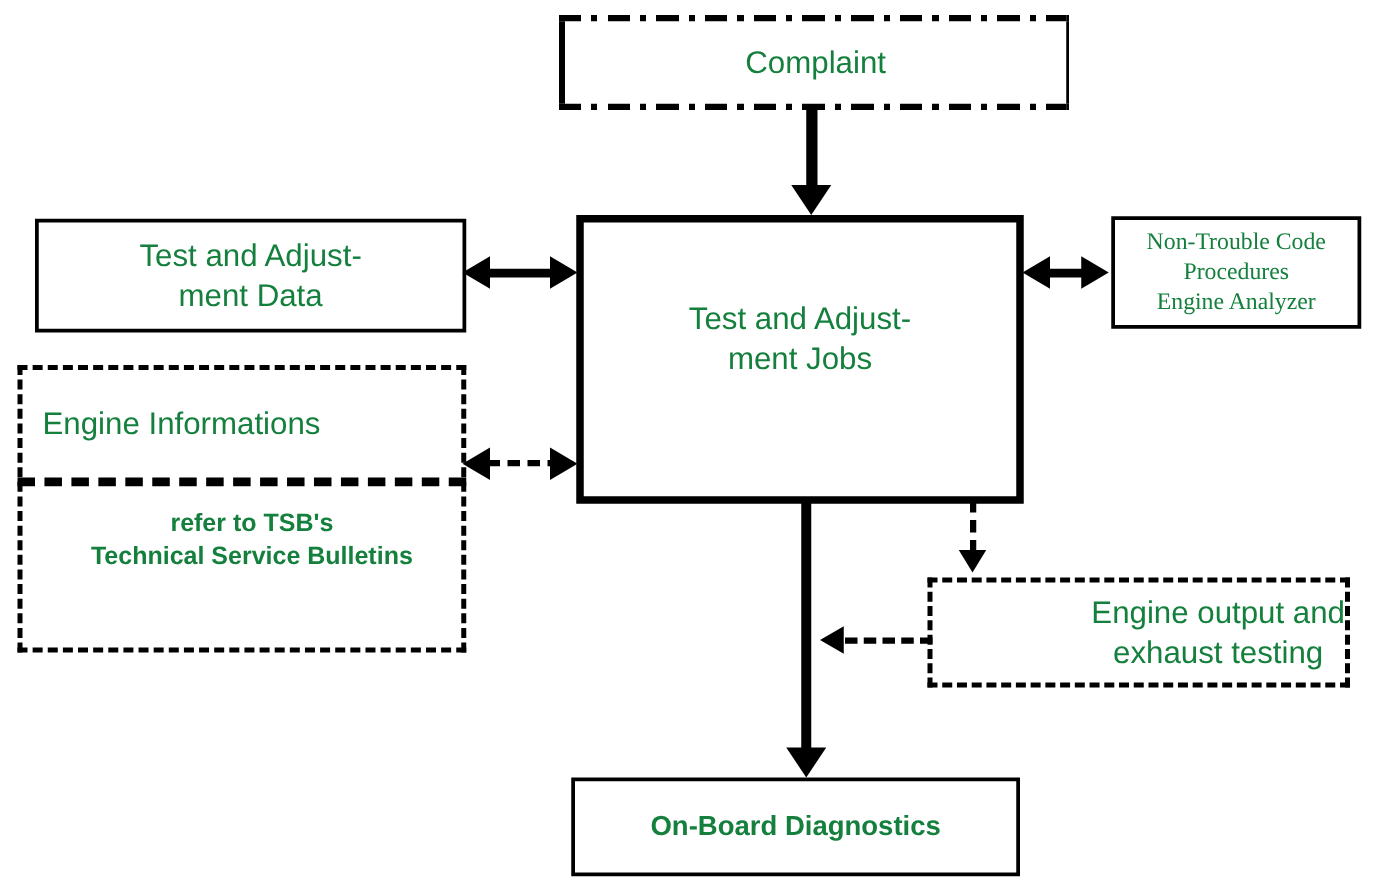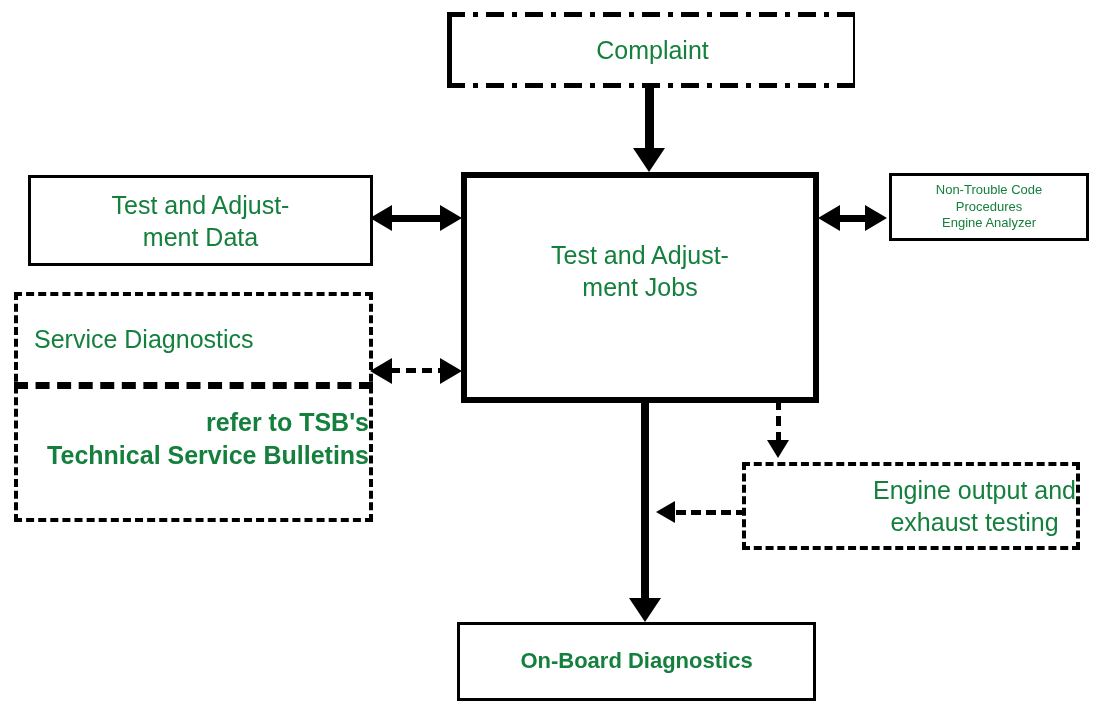--- a/index.html
+++ b/index.html
@@ -34,38 +34,38 @@
   .dashdot {
     border: 5px solid #000;
     border-image: repeating-linear-gradient(90deg,#000 0 18px,transparent 18px 26px,#000 26px 31px,transparent 31px 39px) 5;
   }
 
   
   #complaint   { left:447px;  top:12px;   width:411px; height:76px;  font-size:25px; }
   #main-box    { left:461px;  top:172px;  width:358px; height:231px; font-size:25px; }
   #ta-data     { left:28px;   top:175px;  width:345px; height:91px;  font-size:25px; }
   #service-info{ left:14px;   top:292px;  width:359px; height:230px; }
-  #ntc         { left:889px;  top:173px;  width:200px; height:68px;  font-size:13px; }
+  #ntc         { left:889px;  top:173px;  width:200px; height:90px;  font-size:19px;font-family:Liberation Serif, serif; }
   #engine-out  { left:742px;  top:462px;  width:338px; height:88px;  font-size:25px;align-items:flex-end; }
   #obd         { left:457px;  top:622px;  width:359px; height:79px;  font-size:22px; font-weight:bold; }
 
   
   #service-info { display:block; position:absolute; box-sizing:border-box; }
   #si-top {
     position:absolute; left:0; top:0; right:0; height:86px;
     display:flex; align-items:center; padding-left:16px;
     font-size:25px; text-align:left;
   }
   #si-divider {
     position:absolute; left:-4px; right:-4px; top:86px;
     border-top:7px dashed #000;
   }
   #si-bottom {
     position:absolute; left:0; top:110px; right:0;
-    padding-left:16px; font-size:25px; text-align:right;
+    padding-left:16px; font-size:20px; text-align:center;
     font-weight:bold; line-height:1.3; white-space:pre-line;
   }
 
   
   .conn { position:absolute; }
   .hline-solid { background:#000; }
   .vline-solid { background:#000; }
   .hline-dash {
     border-top-style:dashed;
     border-top-color:#000;
@@ -95,21 +95,21 @@
 ment Jobs</span>
     <span style="height:34px"></span>
   </div>
 
   <div class="node solid-thin" id="ta-data">
     <span>Test and Adjust-
 ment Data</span>
   </div>
 
   <div class="dashed" id="service-info">
-    <div id="si-top">Service Diagnostics</div>
+    <div id="si-top">Engine Informations</div>
     <div id="si-divider"></div>
     <div id="si-bottom">refer to TSB's
 Technical Service Bulletins</div>
   </div>
 
   <div class="node solid-thin" id="ntc">
     <span>Non-Trouble Code
 Procedures
 Engine Analyzer</span>
   </div>

